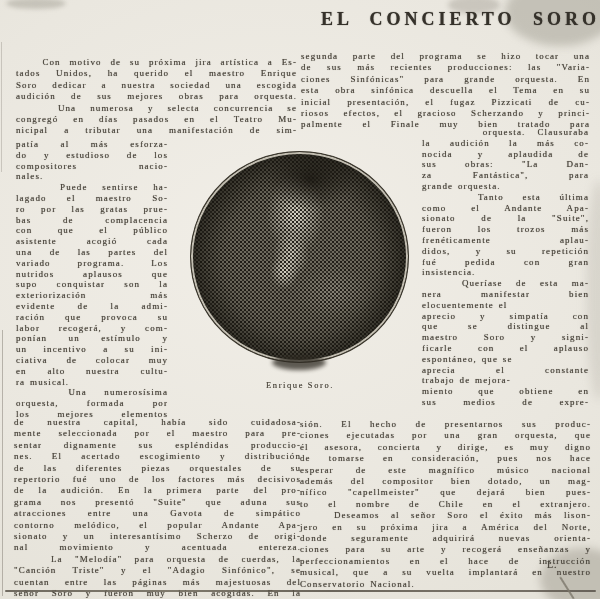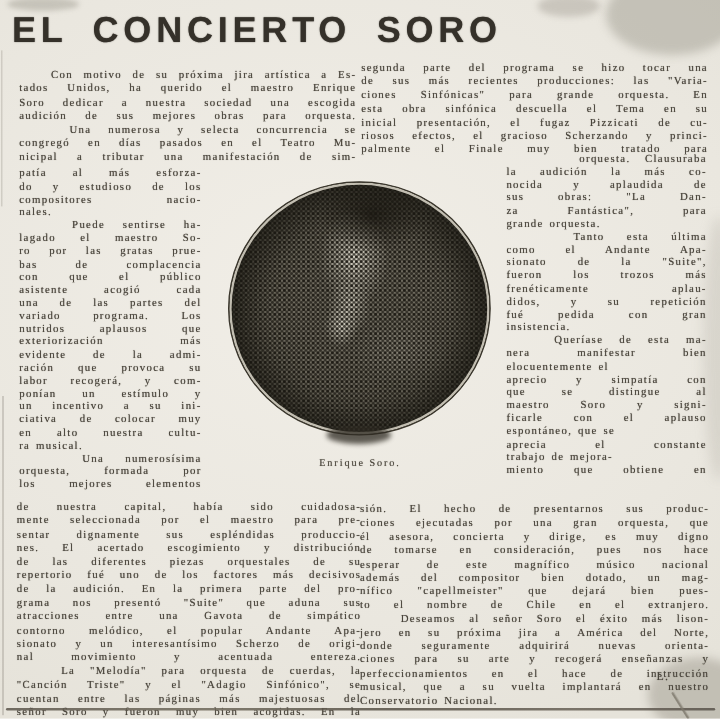--- a/index.html
+++ b/index.html
@@ -20,22 +20,22 @@
   .edge-left-low{left:2px;top:330px;width:1px;height:266px;opacity:.55;}
   .edge-left-high{left:1px;top:42px;width:1px;height:130px;opacity:.35;}
   .pen-mark{position:absolute;left:566px;top:575px;width:2px;height:26px;background:#7d786c;border-radius:2px;transform:rotate(-32deg);filter:blur(.4px);opacity:.8;}
   .bottom-rule{
     position:absolute;left:5px;top:590px;width:591px;height:2px;border-radius:1px;opacity:.85;
     background:linear-gradient(90deg,#5b554b,#6d6759 28%,#544e44 55%,#665f54 80%,#58524a);
   }
   
   .title{
     position:absolute;left:0;top:9px;width:600px;margin:0;
-    text-align:left;font-family:Liberation Sans, sans-serif;
-    font-size:30px;font-weight:bold;letter-spacing:4px;word-spacing:9px;
+    text-align:right;font-family:Liberation Serif, serif;
+    font-size:18px;font-weight:bold;letter-spacing:4px;word-spacing:9px;
     color:#35312a;text-shadow:0 0 1px rgba(53,49,42,.85);
     padding-left:10px;box-sizing:border-box;
   }
   
   .col{
     position:absolute;font-size:9px;color:#4a453c;
     letter-spacing:1.1px;word-spacing:1.5px;
     text-shadow:0 0 .7px rgba(74,69,60,.75);
     filter:blur(.22px);
   }
@@ -114,20 +114,21 @@
       <div class="line">nales.</div>
       <div class="line j">&nbsp;&nbsp;&nbsp;Puede sentirse ha-</div>
       <div class="line j">lagado el maestro So-</div>
       <div class="line j">ro por las gratas prue-</div>
       <div class="line j">bas de complacencia</div>
       <div class="line j">con que el público</div>
       <div class="line j">asistente acogió cada</div>
       <div class="line j">una de las partes del</div>
       <div class="line j">variado programa. Los</div>
       <div class="line j">nutridos aplausos que</div>
+      <div class="line j">supo conquistar son la</div>
       <div class="line j">exteriorización más</div>
       <div class="line j">evidente de la admi-</div>
       <div class="line j">ración que provoca su</div>
       <div class="line j">labor recogerá, y com-</div>
       <div class="line j">ponían un estímulo y</div>
       <div class="line j">un incentivo a su ini-</div>
       <div class="line j">ciativa de colocar muy</div>
       <div class="line j">en alto nuestra cultu-</div>
       <div class="line">ra musical.</div>
       <div class="line j">&nbsp;&nbsp;&nbsp;Una numerosísima</div>
@@ -183,20 +184,21 @@
       <div class="line j">nera manifestar bien</div>
       <div class="line">elocuentemente el</div>
       <div class="line j">aprecio y simpatía con</div>
       <div class="line j">que se distingue al</div>
       <div class="line j">maestro Soro y signi-</div>
       <div class="line j">ficarle con el aplauso</div>
       <div class="line">espontáneo, que se</div>
       <div class="line j">aprecia el constante</div>
       <div class="line">trabajo de mejora-</div>
       <div class="line j">miento que obtiene en</div>
+      <div class="line j">sus medios de expre-</div>
     </div>
 
   <div class="col col-wide col-right-bottom">
       <div class="line j">sión. El hecho de presentarnos sus produc-</div>
       <div class="line j">ciones ejecutadas por una gran orquesta, que</div>
       <div class="line j">él asesora, concierta y dirige, es muy digno</div>
       <div class="line j">de tomarse en consideración, pues nos hace</div>
       <div class="line j">esperar de este magnífico músico nacional</div>
       <div class="line j">además del compositor bien dotado, un mag-</div>
       <div class="line j">nífico "capellmeister" que dejará bien pues-</div>

